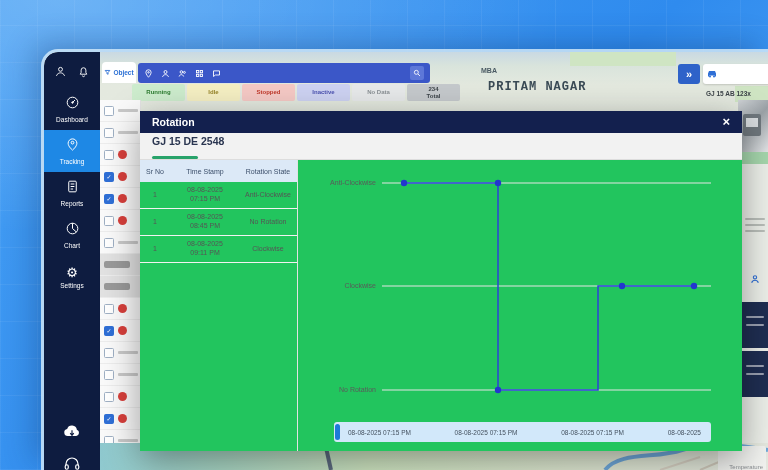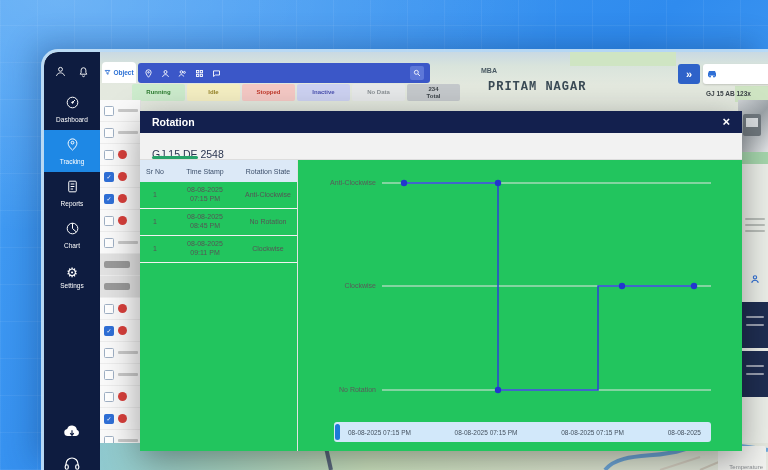--- a/index.html
+++ b/index.html
@@ -77,21 +77,21 @@
   .map-card{position:absolute;right:2px;top:3px;width:42px;height:22px;background:#f2f3f0;border-radius:2px;
       font-size:6px;color:#8b8f93;display:flex;align-items:flex-end;justify-content:flex-end;padding:2px 3px;}
 
   
   .modal{position:absolute;left:96px;top:51px;width:602px;height:340px;background:#22c55e;z-index:10;
       box-shadow:0 10px 34px rgba(0,0,0,.38);margin-top:8px;}
   .modal-header{height:22px;background:#13204e;display:flex;align-items:center;padding:0 12px;}
   .modal-title{color:#fff;font-size:10.5px;font-weight:bold;}
   .modal-close{margin-left:auto;color:#fff;font-size:13px;font-weight:bold;line-height:22px;cursor:pointer;}
   .modal-tabbar{height:26px;background:#f2f2f2;border-bottom:1px solid #ddd;position:relative;}
-  .modal-tab{position:absolute;left:12px;top:15px;font-size:10.5px;font-weight:normal;color:#2a3550;}
+  .modal-tab{position:absolute;left:12px;top:2px;font-size:10.5px;font-weight:bold;color:#2a3550;}
   .tab-underline{position:absolute;left:12px;top:23px;width:46px;height:3px;background:#28a36a;border-radius:2px;}
   .modal-body{position:absolute;top:49px;left:0;right:0;bottom:0;display:flex;}
   .table-pane{width:157px;border-right:1px solid #e2e2e2;}
   .thead{height:22px;background:#dce9f7;display:flex;align-items:center;}
   .th{font-size:7px;color:#3c4f6b;text-align:center;}
   .c1{width:30px;} .c2{width:70px;} .c3{width:56px;}
   .trow{height:26px;display:flex;align-items:center;border-bottom:1px solid #f2f2f2;}
   .tc{font-size:7px;color:#555;text-align:center;line-height:1.25;}
 
   .chart-pane{flex:1;position:relative;}

